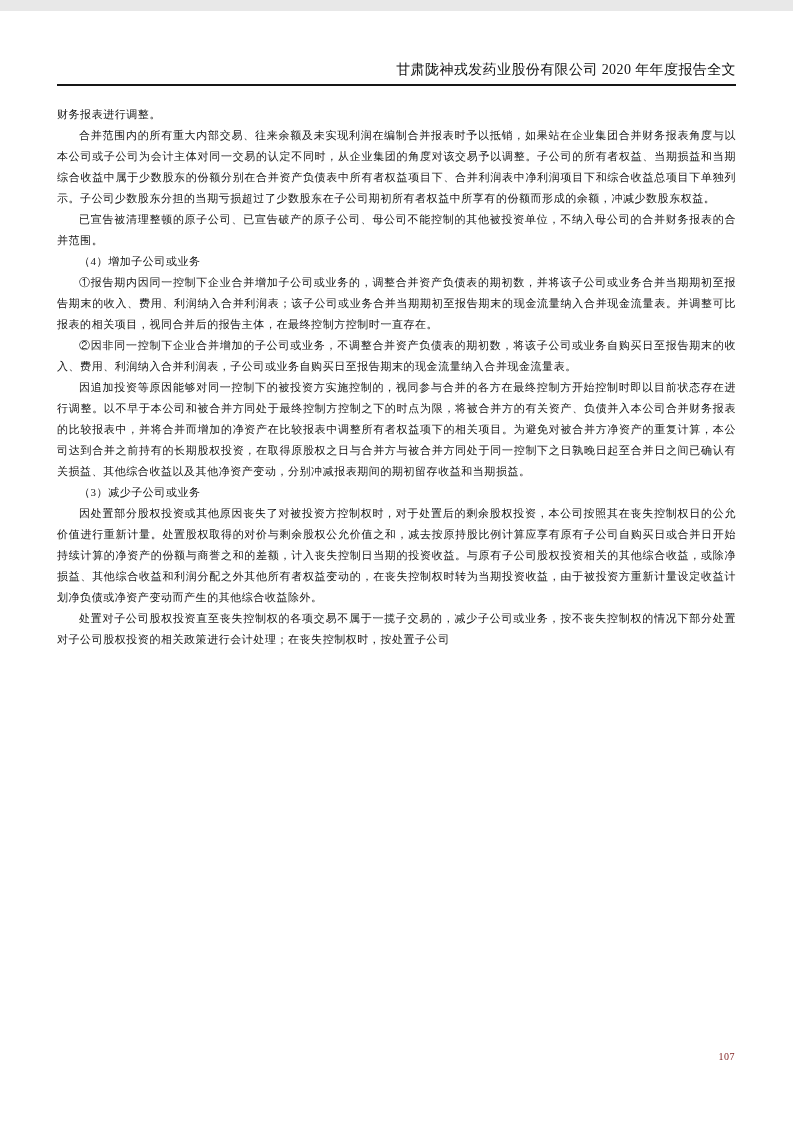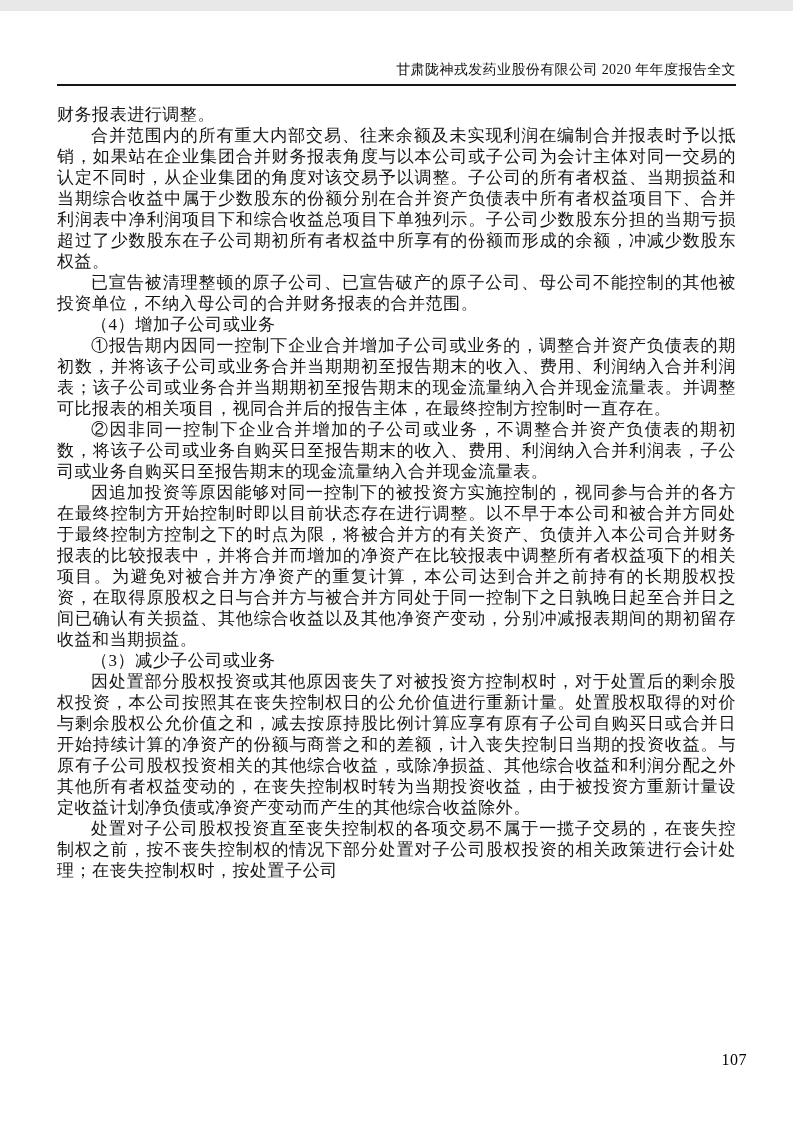--- a/index.html
+++ b/index.html
@@ -34,40 +34,40 @@
   }
   .header-rule {
     height: 0;
     border-bottom: 2px solid #161616;
   }
   .content {
     position: absolute;
     left: 57px;
     right: 57px;
     top: 93px;
-    font-size: 17px;
+    font-size: 11px;
     line-height: 21px;
     letter-spacing: 0.55px;
     text-align: justify;
     text-justify: inter-ideograph;
   }
   .content p {
     margin: 0;
     word-break: break-all;
   }
   .content p.indent {
     text-indent: 2em;
   }
   .page-number {
     position: absolute;
-    right: 46px;
+    right: 58px;
     top: 1040px;
-    font-size: 16px;
+    font-size: 10px;
     letter-spacing: 0.5px;
-    color: #000000;
+    color: #7f1d1d;
   }
 </style>
 </head>
 <body>
 
 <div class="page">
 
   <div class="header">
     <span class="header-title">甘肃陇神戎发药业股份有限公司 2020 年年度报告全文</span>
     <div class="header-rule"></div>
@@ -76,18 +76,18 @@
   <div class="content">
     <p>财务报表进行调整。</p>
     <p class="indent">合并范围内的所有重大内部交易、往来余额及未实现利润在编制合并报表时予以抵销，如果站在企业集团合并财务报表角度与以本公司或子公司为会计主体对同一交易的认定不同时，从企业集团的角度对该交易予以调整。子公司的所有者权益、当期损益和当期综合收益中属于少数股东的份额分别在合并资产负债表中所有者权益项目下、合并利润表中净利润项目下和综合收益总项目下单独列示。子公司少数股东分担的当期亏损超过了少数股东在子公司期初所有者权益中所享有的份额而形成的余额，冲减少数股东权益。</p>
     <p class="indent">已宣告被清理整顿的原子公司、已宣告破产的原子公司、母公司不能控制的其他被投资单位，不纳入母公司的合并财务报表的合并范围。</p>
     <p class="indent">（4）增加子公司或业务</p>
     <p class="indent">①报告期内因同一控制下企业合并增加子公司或业务的，调整合并资产负债表的期初数，并将该子公司或业务合并当期期初至报告期末的收入、费用、利润纳入合并利润表；该子公司或业务合并当期期初至报告期末的现金流量纳入合并现金流量表。并调整可比报表的相关项目，视同合并后的报告主体，在最终控制方控制时一直存在。</p>
     <p class="indent">②因非同一控制下企业合并增加的子公司或业务，不调整合并资产负债表的期初数，将该子公司或业务自购买日至报告期末的收入、费用、利润纳入合并利润表，子公司或业务自购买日至报告期末的现金流量纳入合并现金流量表。</p>
     <p class="indent">因追加投资等原因能够对同一控制下的被投资方实施控制的，视同参与合并的各方在最终控制方开始控制时即以目前状态存在进行调整。以不早于本公司和被合并方同处于最终控制方控制之下的时点为限，将被合并方的有关资产、负债并入本公司合并财务报表的比较报表中，并将合并而增加的净资产在比较报表中调整所有者权益项下的相关项目。为避免对被合并方净资产的重复计算，本公司达到合并之前持有的长期股权投资，在取得原股权之日与合并方与被合并方同处于同一控制下之日孰晚日起至合并日之间已确认有关损益、其他综合收益以及其他净资产变动，分别冲减报表期间的期初留存收益和当期损益。</p>
     <p class="indent">（3）减少子公司或业务</p>
     <p class="indent">因处置部分股权投资或其他原因丧失了对被投资方控制权时，对于处置后的剩余股权投资，本公司按照其在丧失控制权日的公允价值进行重新计量。处置股权取得的对价与剩余股权公允价值之和，减去按原持股比例计算应享有原有子公司自购买日或合并日开始持续计算的净资产的份额与商誉之和的差额，计入丧失控制日当期的投资收益。与原有子公司股权投资相关的其他综合收益，或除净损益、其他综合收益和利润分配之外其他所有者权益变动的，在丧失控制权时转为当期投资收益，由于被投资方重新计量设定收益计划净负债或净资产变动而产生的其他综合收益除外。</p>
-    <p class="indent">处置对子公司股权投资直至丧失控制权的各项交易不属于一揽子交易的，在丧失控制权之前，按不丧失控制权的情况下部分处置对子公司股权投资的相关政策进行会计处理；在丧失控制权时，按处置子公司</p>
+    <p class="indent">处置对子公司股权投资直至丧失控制权的各项交易不属于一揽子交易的，减少子公司或业务，按不丧失控制权的情况下部分处置对子公司股权投资的相关政策进行会计处理；在丧失控制权时，按处置子公司</p>
   </div>
 
   <div class="page-number">107</div>
 
 </div>
 
 </body></html>

